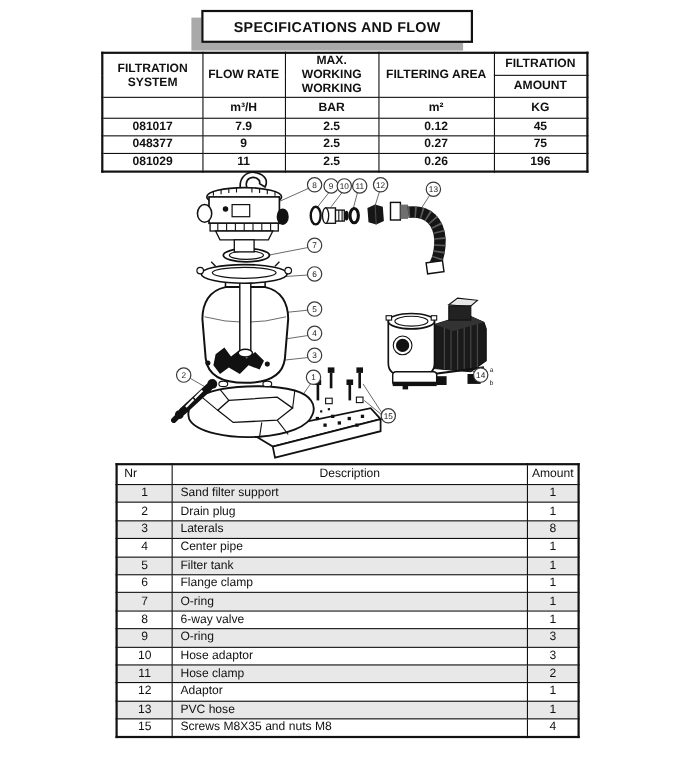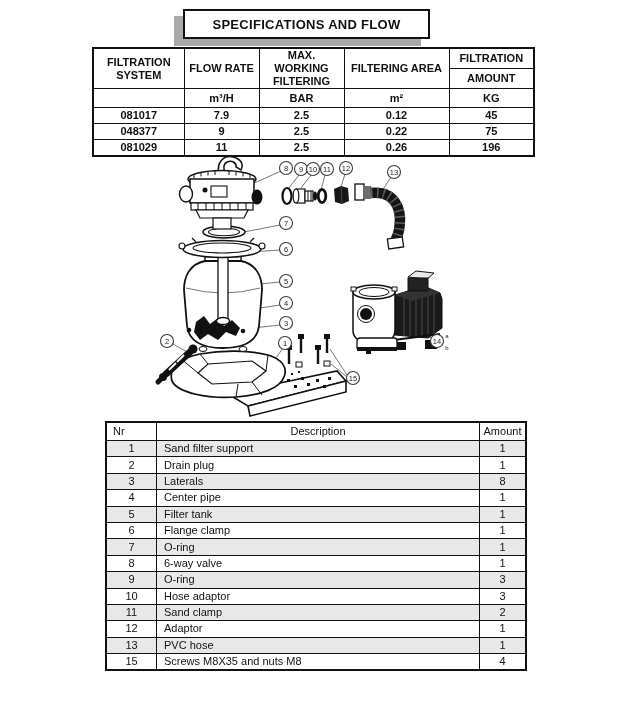--- a/index.html
+++ b/index.html
@@ -63,21 +63,21 @@
   </colgroup>
   <tbody>
   <tr class="hdr">
     <td rowspan="2">
       <div>FILTRATION</div>
       <div>SYSTEM</div>
     </td>
     <td rowspan="2">FLOW RATE</td>
     <td rowspan="2">
       <div>MAX. WORKING</div>
-      <div>FILTERING</div>
+      <div>WORKING</div>
     </td>
     <td rowspan="2">FILTERING AREA</td>
     <td>FILTRATION</td>
   </tr>
   <tr class="hdr">
     <td>AMOUNT</td>
   </tr>
   <tr class="units">
     <td></td>
     <td>m³/H</td>
@@ -89,21 +89,21 @@
     <td>081017</td>
     <td>7.9</td>
     <td>2.5</td>
     <td>0.12</td>
     <td>45</td>
   </tr>
   <tr class="data">
     <td>048377</td>
     <td>9</td>
     <td>2.5</td>
-    <td>0.22</td>
+    <td>0.27</td>
     <td>75</td>
   </tr>
   <tr class="data">
     <td>081029</td>
     <td>11</td>
     <td>2.5</td>
     <td>0.26</td>
     <td>196</td>
   </tr>
   </tbody>
@@ -421,21 +421,21 @@
       <td class="col-desc">O-ring</td>
       <td class="col-amt">3</td>
     </tr>
     <tr>
       <td class="col-nr">10</td>
       <td class="col-desc">Hose adaptor</td>
       <td class="col-amt">3</td>
     </tr>
     <tr>
       <td class="col-nr">11</td>
-      <td class="col-desc">Sand clamp</td>
+      <td class="col-desc">Hose clamp</td>
       <td class="col-amt">2</td>
     </tr>
     <tr>
       <td class="col-nr">12</td>
       <td class="col-desc">Adaptor</td>
       <td class="col-amt">1</td>
     </tr>
     <tr>
       <td class="col-nr">13</td>
       <td class="col-desc">PVC hose</td>

